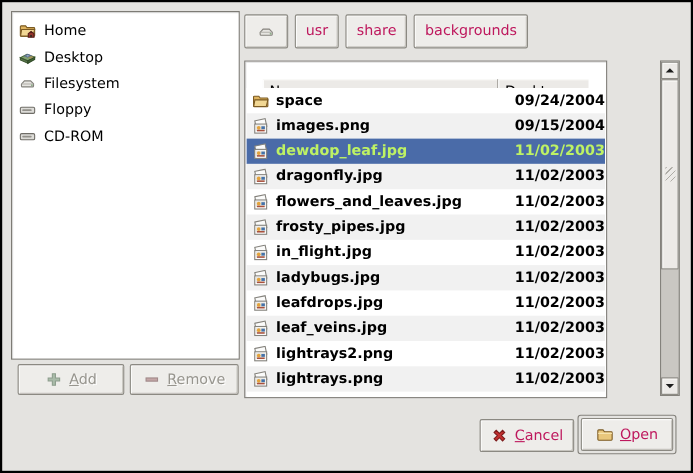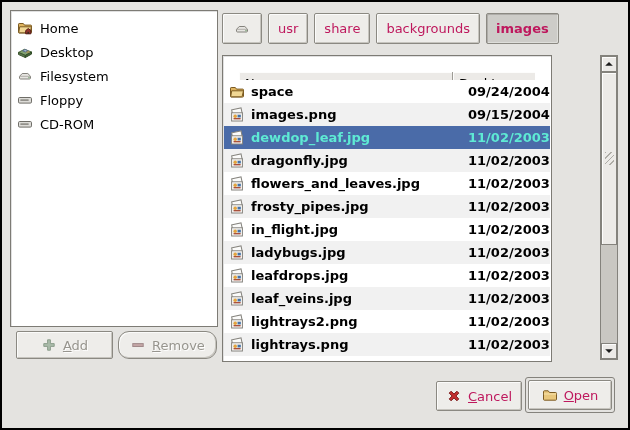--- a/index.html
+++ b/index.html
@@ -27,33 +27,33 @@
   .gbtn.disabled{color:#97958e;text-align:center;}
   .gbtn.disabled .blbl{color:#97958e;text-shadow:1px 1px 0 rgba(255,255,255,.9);}
 
   
   .path-bar{position:absolute;left:220px;top:11px;height:31px;display:flex;gap:6px;}
   .path-btn{height:31px;min-width:40px;}
 
   
   .act-btn{position:absolute;height:28px;}
   .add-btn{left:14px;top:329px;width:97px;}
-  .remove-btn{left:116px;top:329px;width:99px;border-radius:11px;}
+  .remove-btn{left:116px;top:329px;width:99px;}
 
   
   .file-list{position:absolute;left:220px;top:53px;width:330px;height:307px;overflow:hidden;padding:16px;}
   .list-header{display:flex;height:23px;}
   .hcell{box-sizing:border-box;background:#eceae7;border-right:1px solid #9d9b95;border-bottom:1px solid #9d9b95;
          box-shadow:inset 1px 1px 0 #fdfdfc;display:flex;align-items:center;padding:0 6px;cursor:default;}
   .hname{flex:1;justify-content:space-between;}
   .hmod{width:82px;border-right:none;}
   .rows{position:absolute;left:1px;right:1px;top:24px;bottom:1px;overflow:hidden;background:#fff;font-weight:bold;}
   .frow{height:23px;display:flex;align-items:center;}
   .frow.stripe{background:var(--stripe,#f1f1f1);}
-  .frow.selected{background:var(--sel,#4a6ba8);color:#5eead4;}
+  .frow.selected{background:var(--sel,#4a6ba8);color:#bef264;}
   .cell-name{flex:1;display:flex;align-items:center;gap:6px;padding-left:5px;overflow:hidden;white-space:nowrap;}
   .cell-date{width:82px;box-sizing:border-box;text-align:right;padding-right:7px;flex:0 0 auto;}
 
   
   .vscroll{position:absolute;left:598px;top:53px;width:18px;height:305px;box-sizing:border-box;
            background:#c9c7c2;border:1px solid #84827c;}
   .sbtn{position:absolute;left:0;width:16px;height:16px;background:#eceae7;border:1px solid #84827c;
         box-shadow:inset 1px 1px 0 #fdfdfc;display:flex;align-items:center;justify-content:center;box-sizing:border-box;}
   .sbtn.up{top:0;}
   .sbtn.down{bottom:0;}
@@ -155,23 +155,20 @@
       </button>
       <button class="gbtn path-btn">
         <span>usr</span>
       </button>
       <button class="gbtn path-btn">
         <span>share</span>
       </button>
       <button class="gbtn path-btn">
         <span>backgrounds</span>
       </button>
-      <button class="gbtn path-btn active">
-        <span>images</span>
-      </button>
     </div>
 
   <div class="file-list sunken">
     <div class="list-header">
       <div class="hcell hname">
         <span>Name</span>
         <span class="icon">
             <svg width="11" height="11" viewBox="0 0 11 11">
               <path d="M1.8 3.6L5.5 7.3 9.2 3.6" fill="none" stroke="#2e2e2e" stroke-width="1.6"></path>
             </svg>

